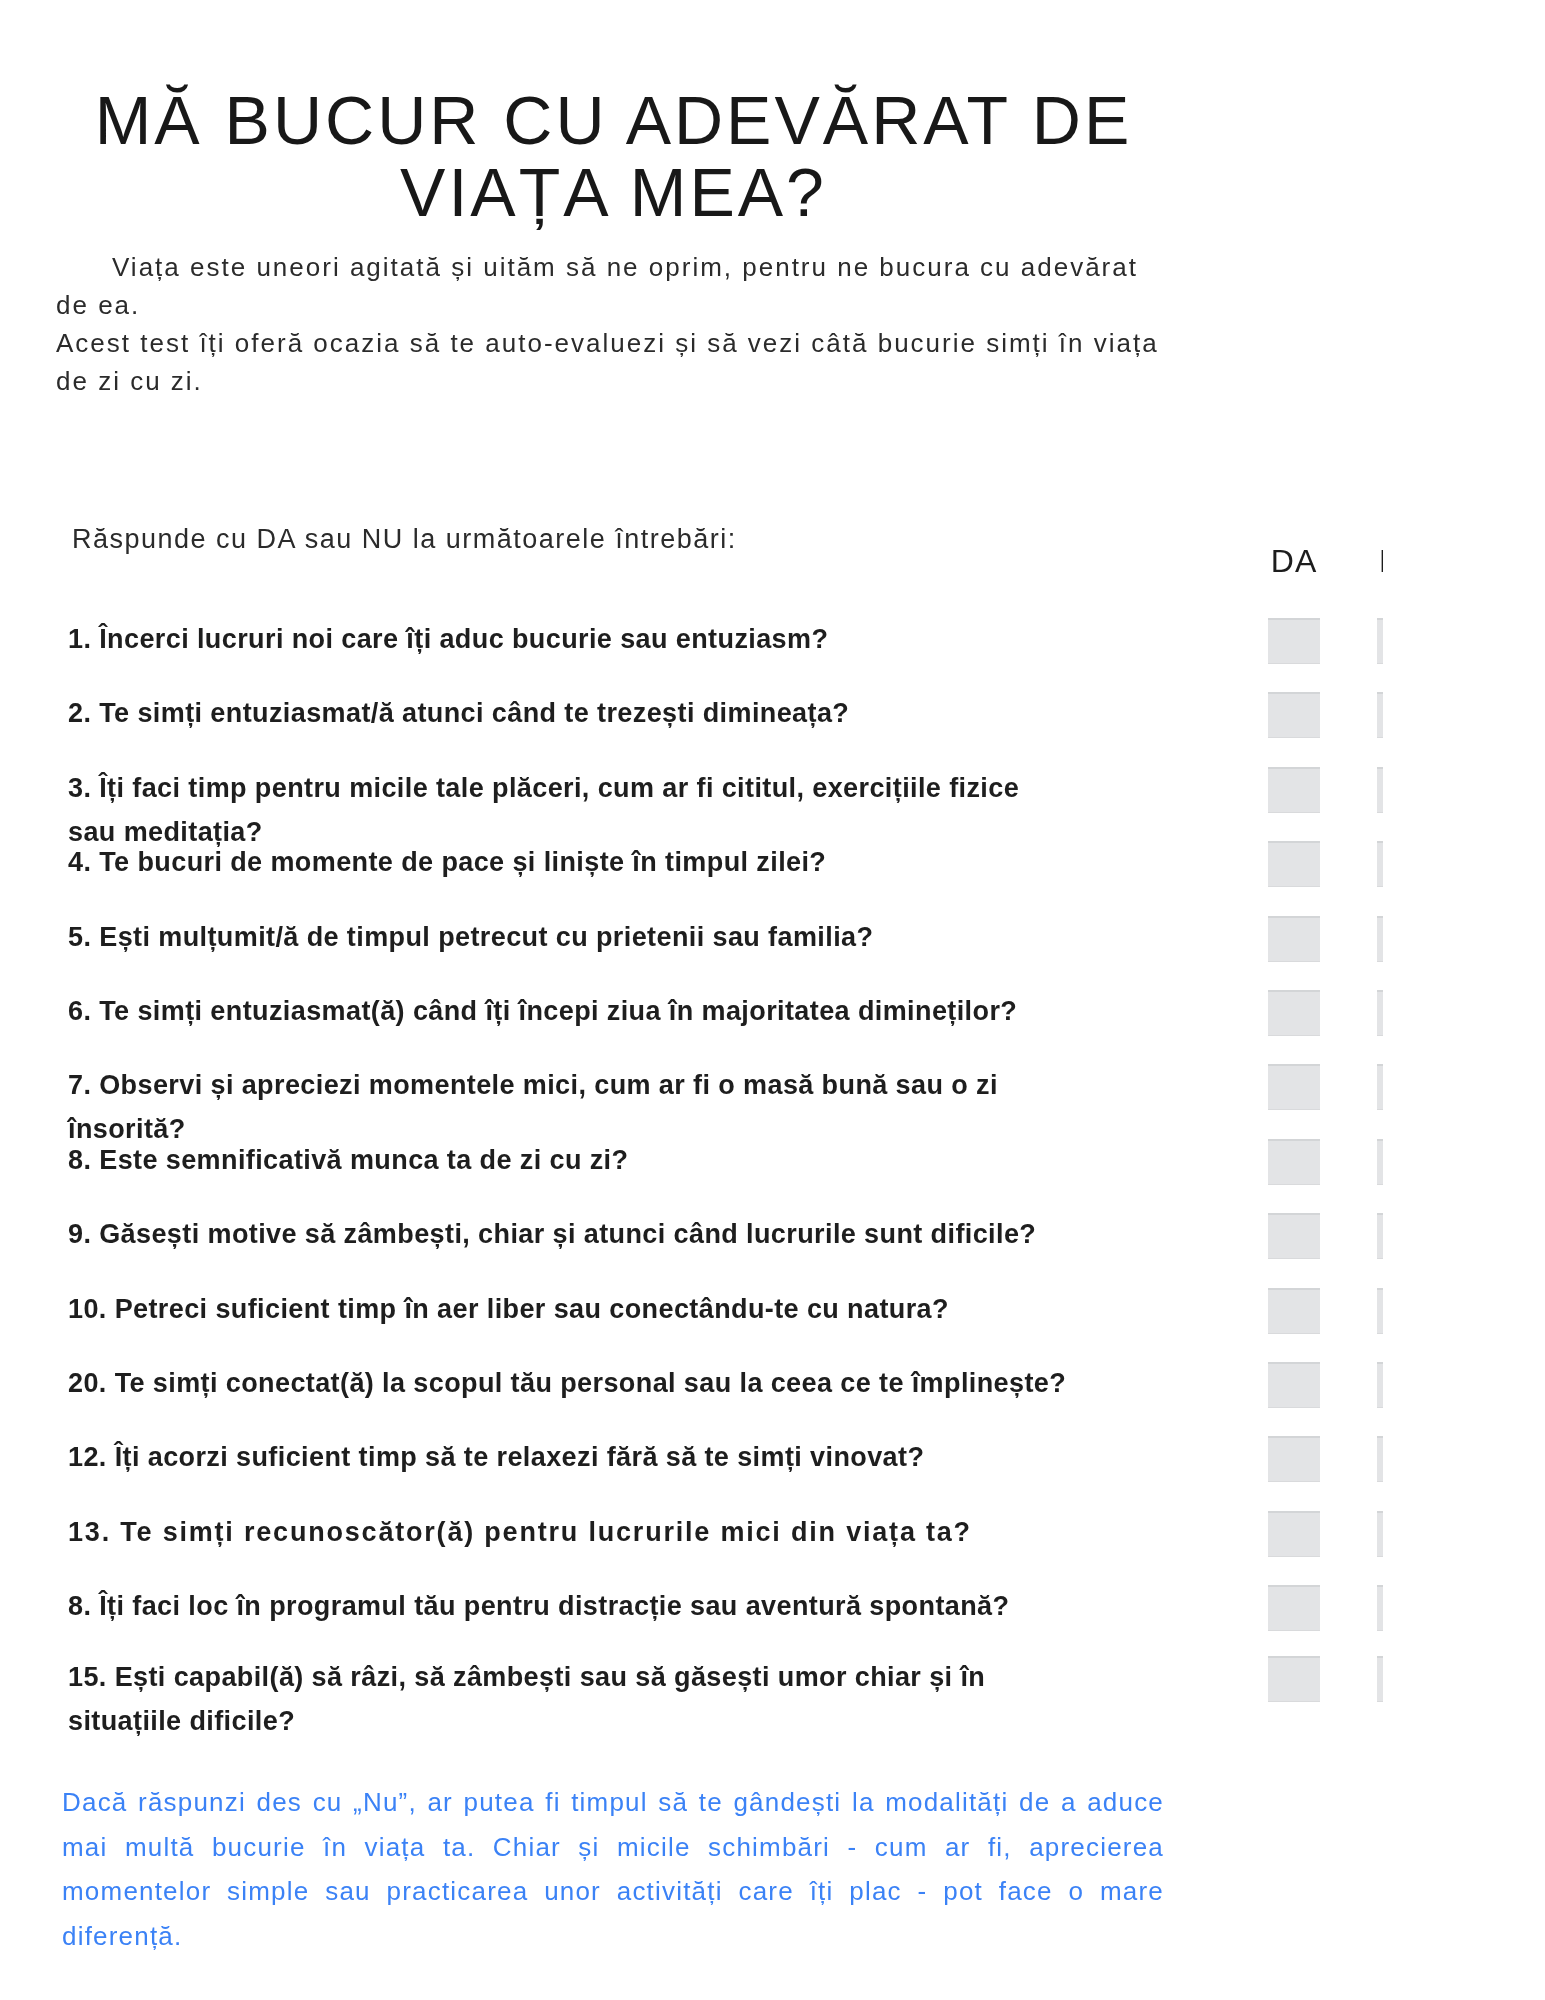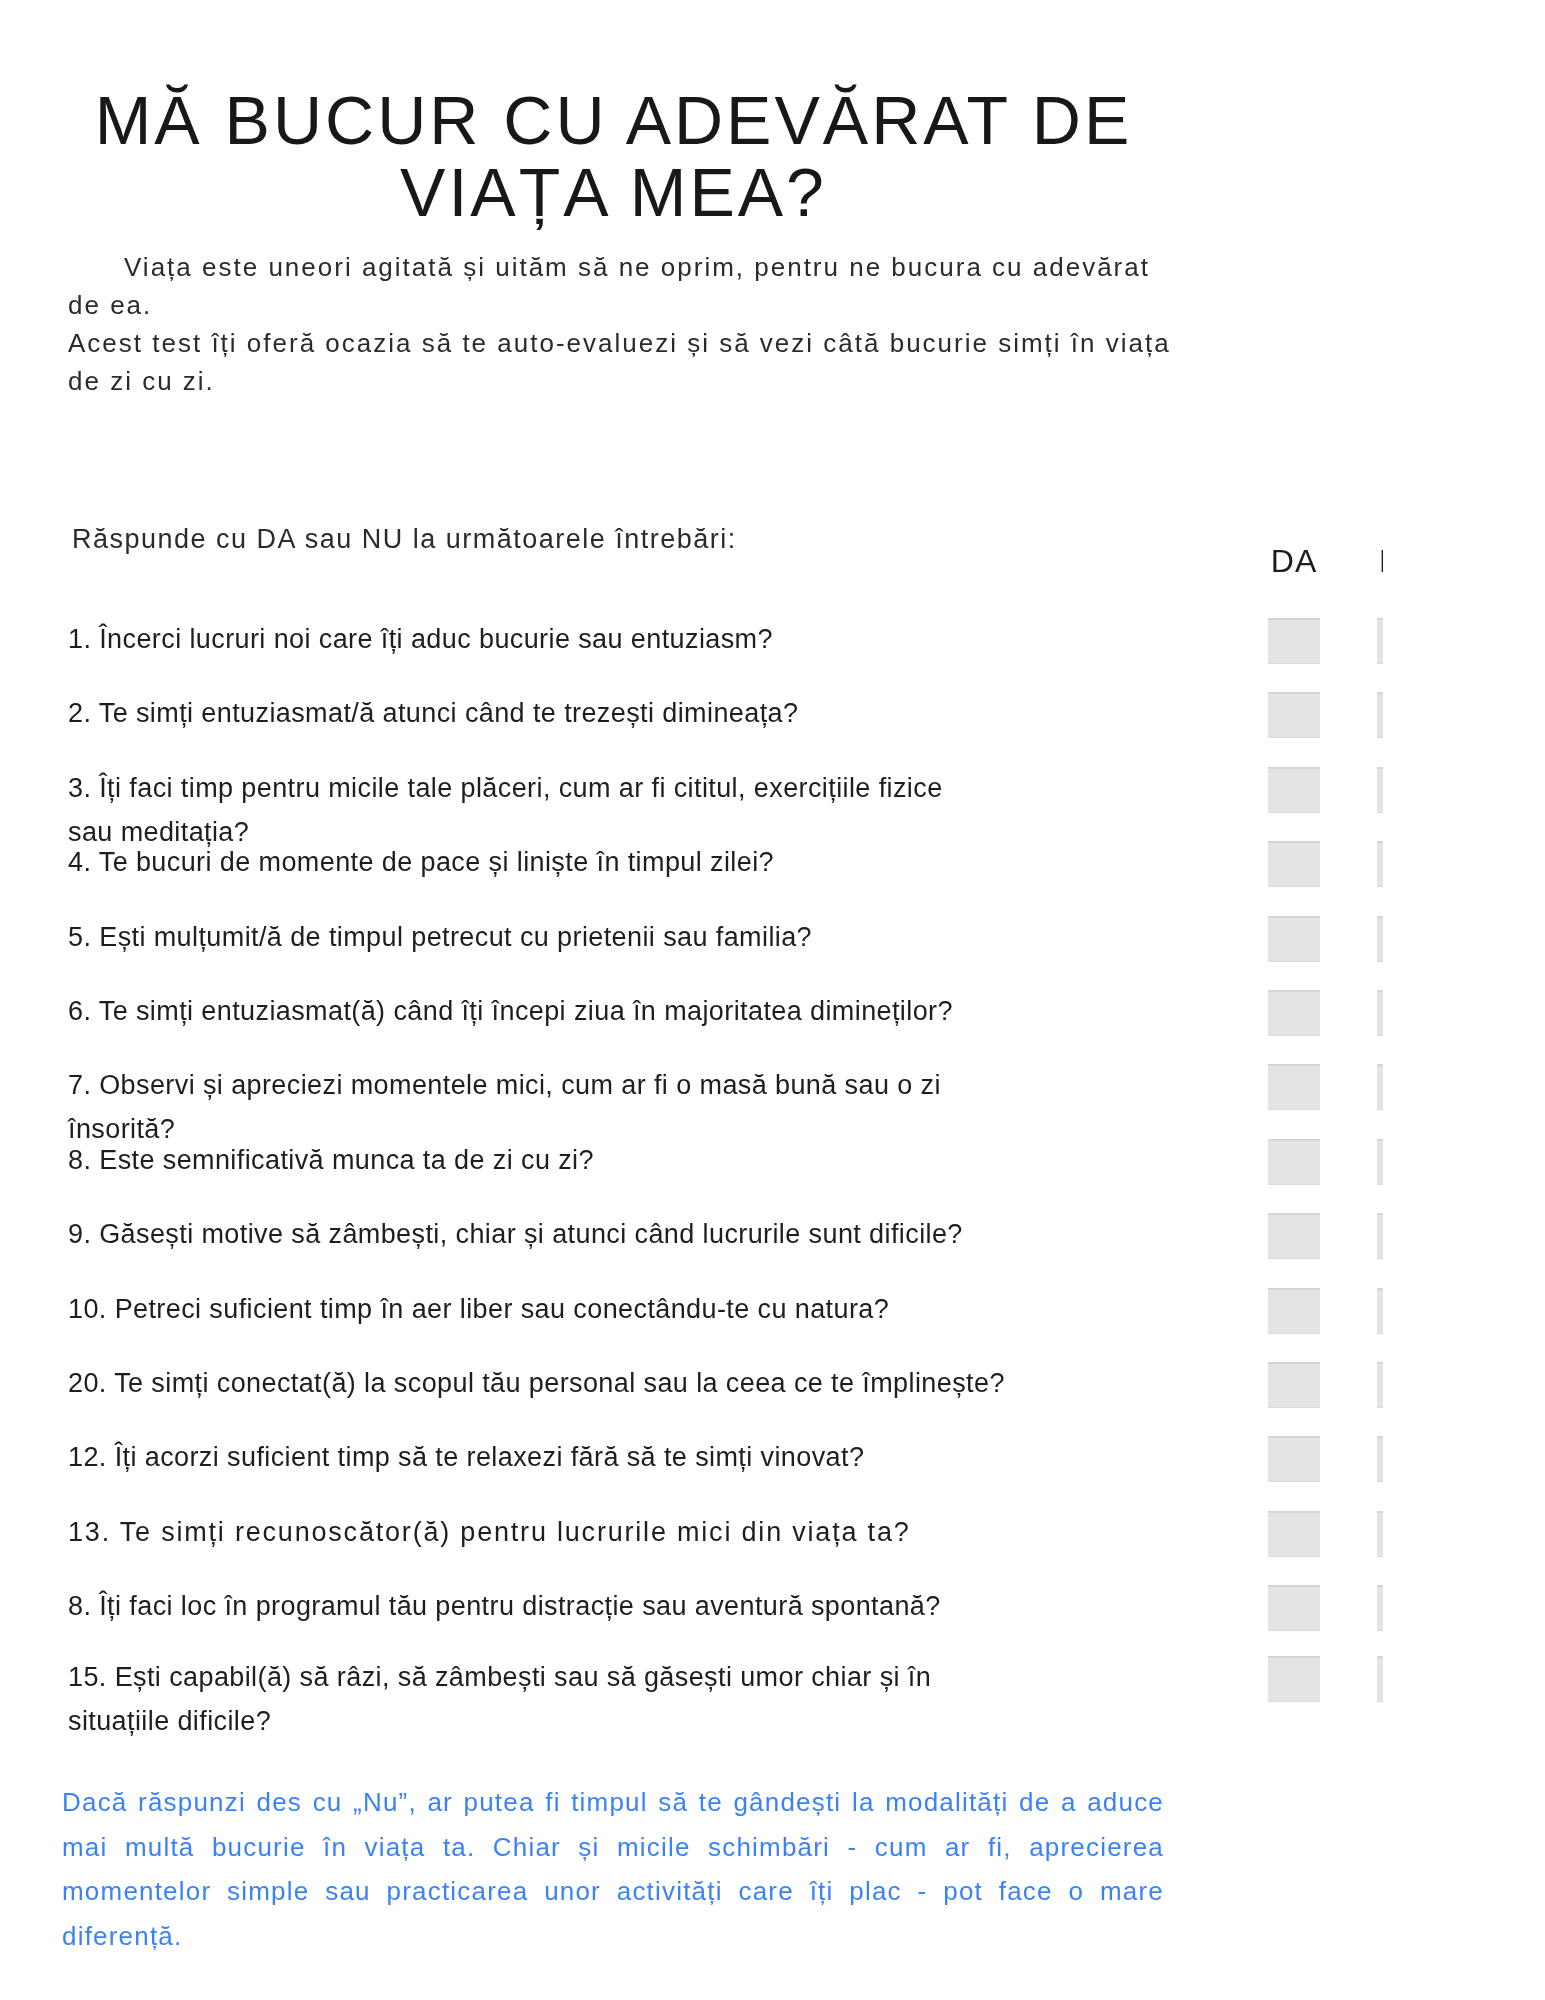--- a/index.html
+++ b/index.html
@@ -21,21 +21,21 @@
     text-align: center;
     font-size: 68px;
     font-weight: 300;
     letter-spacing: 3px;
     line-height: 72px;
     color: #181818;
     white-space: pre-line;
   }
   .intro {
     position: absolute;
-    left: 68px;
+    left: 56px;
     top: 248px;
     width: 1108px;
     font-size: 26px;
     line-height: 38px;
     letter-spacing: 2px;
     color: #2b2b2b;
     text-indent: 56px;
     white-space: pre-line;
   }
   .prompt {
@@ -63,20 +63,21 @@
     left: 68px;
     width: 1410px;
   }
   .q-text {
     font-size: 27px;
     line-height: 44px;
     letter-spacing: 0.4px;
     color: #1e1e1e;
     max-width: 1190px;
     white-space: pre-line;
+    font-weight: bold;
   }
   .q-row:nth-of-type(15) .q-text { letter-spacing: 1.8px; }
   .box {
     position: absolute;
     top: 1px;
     width: 52px;
     height: 46px;
     background: #e3e4e6;
     border-top: 2px solid #d3d5d7;
     border-bottom: 1px solid #d9dadc;

